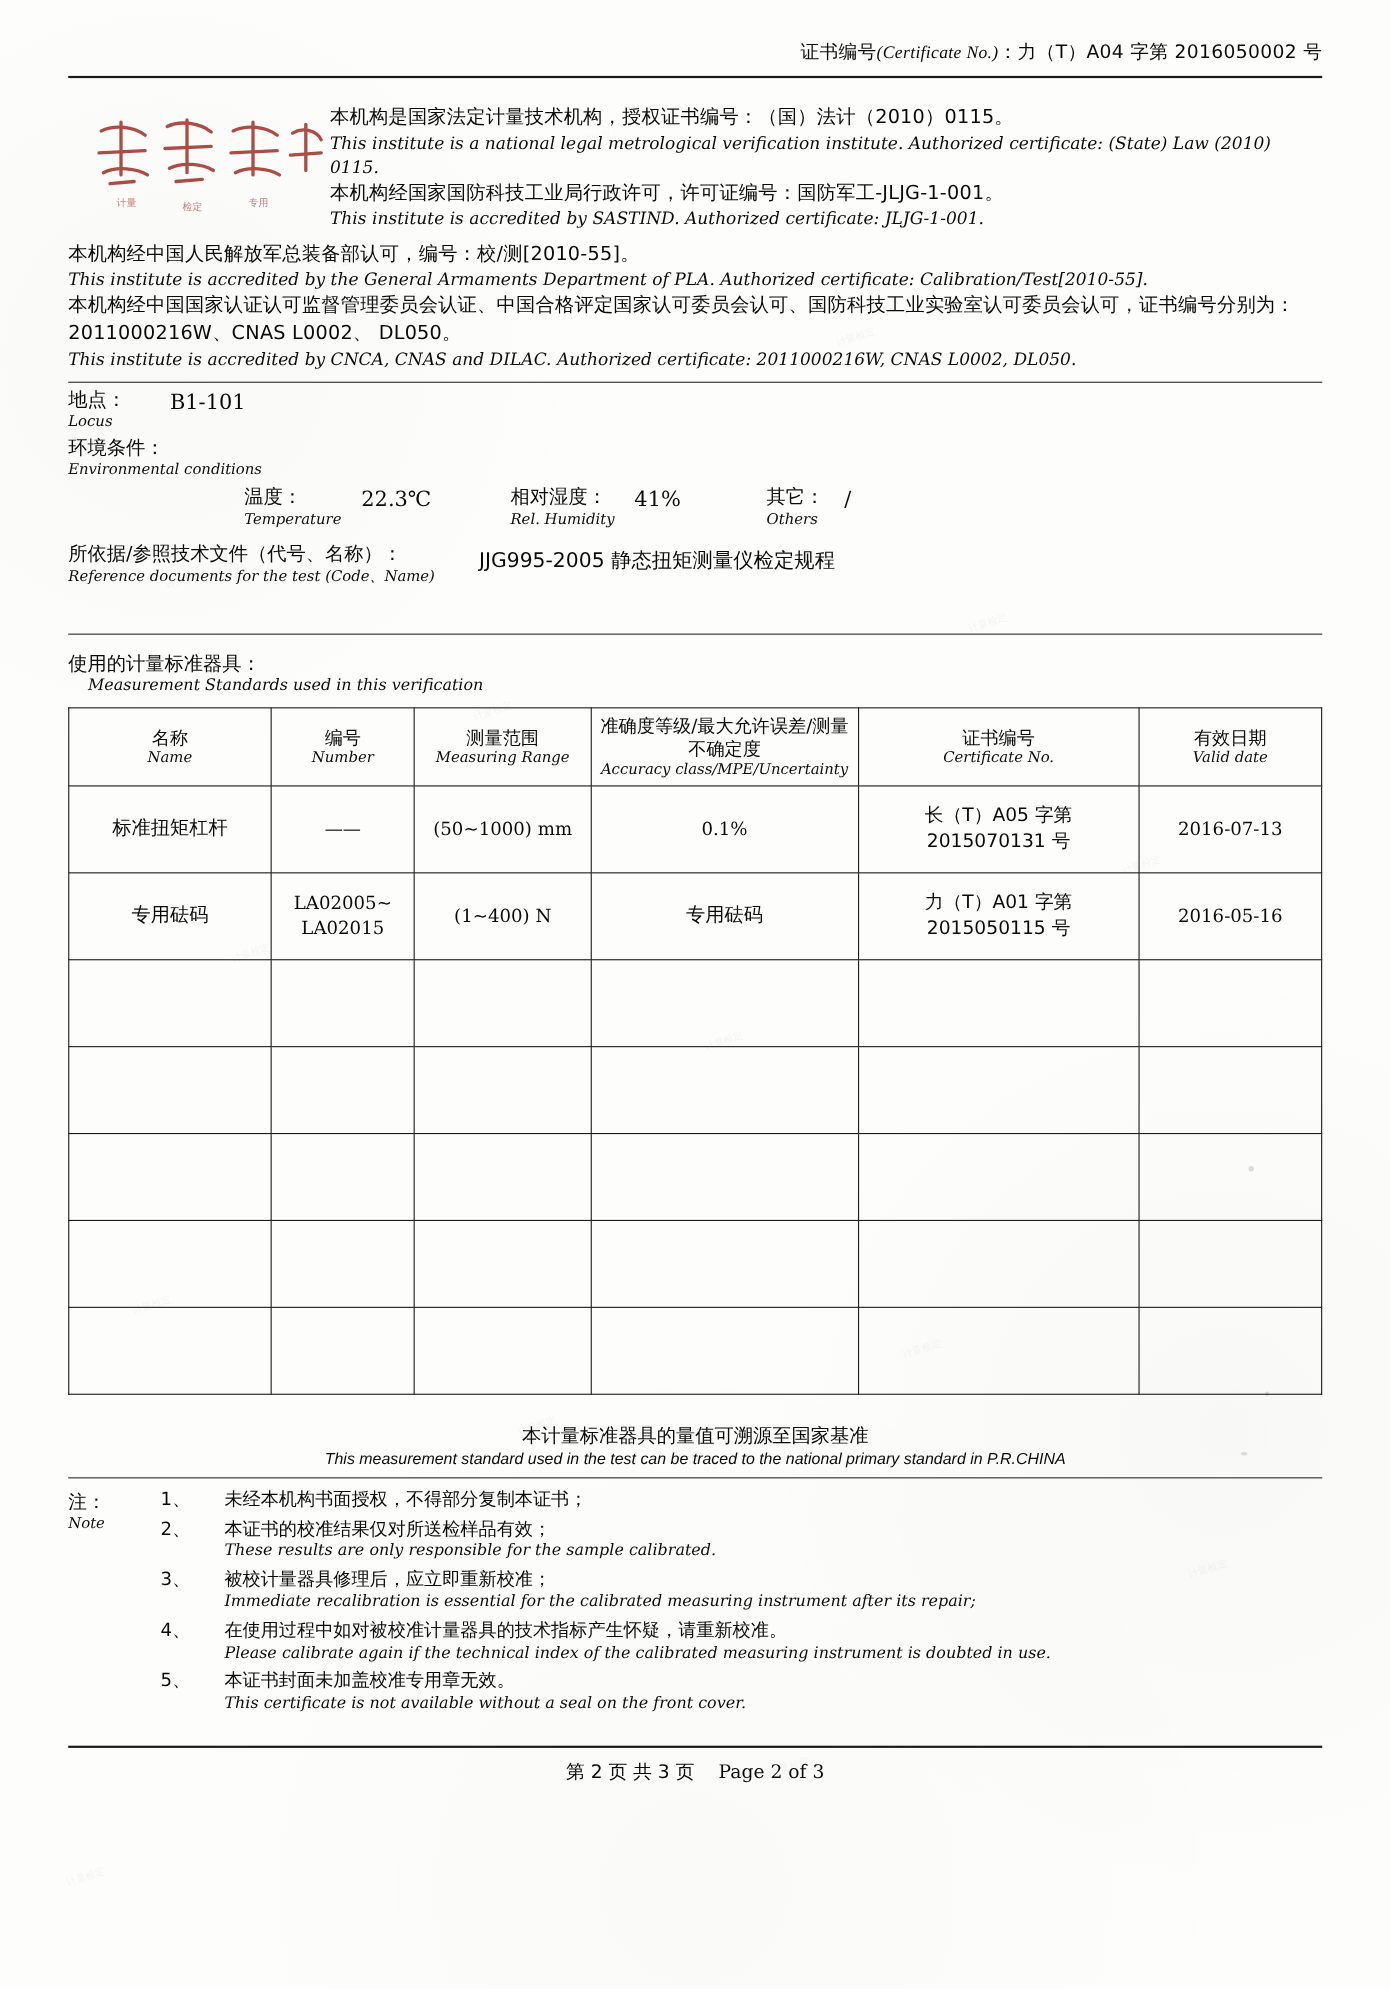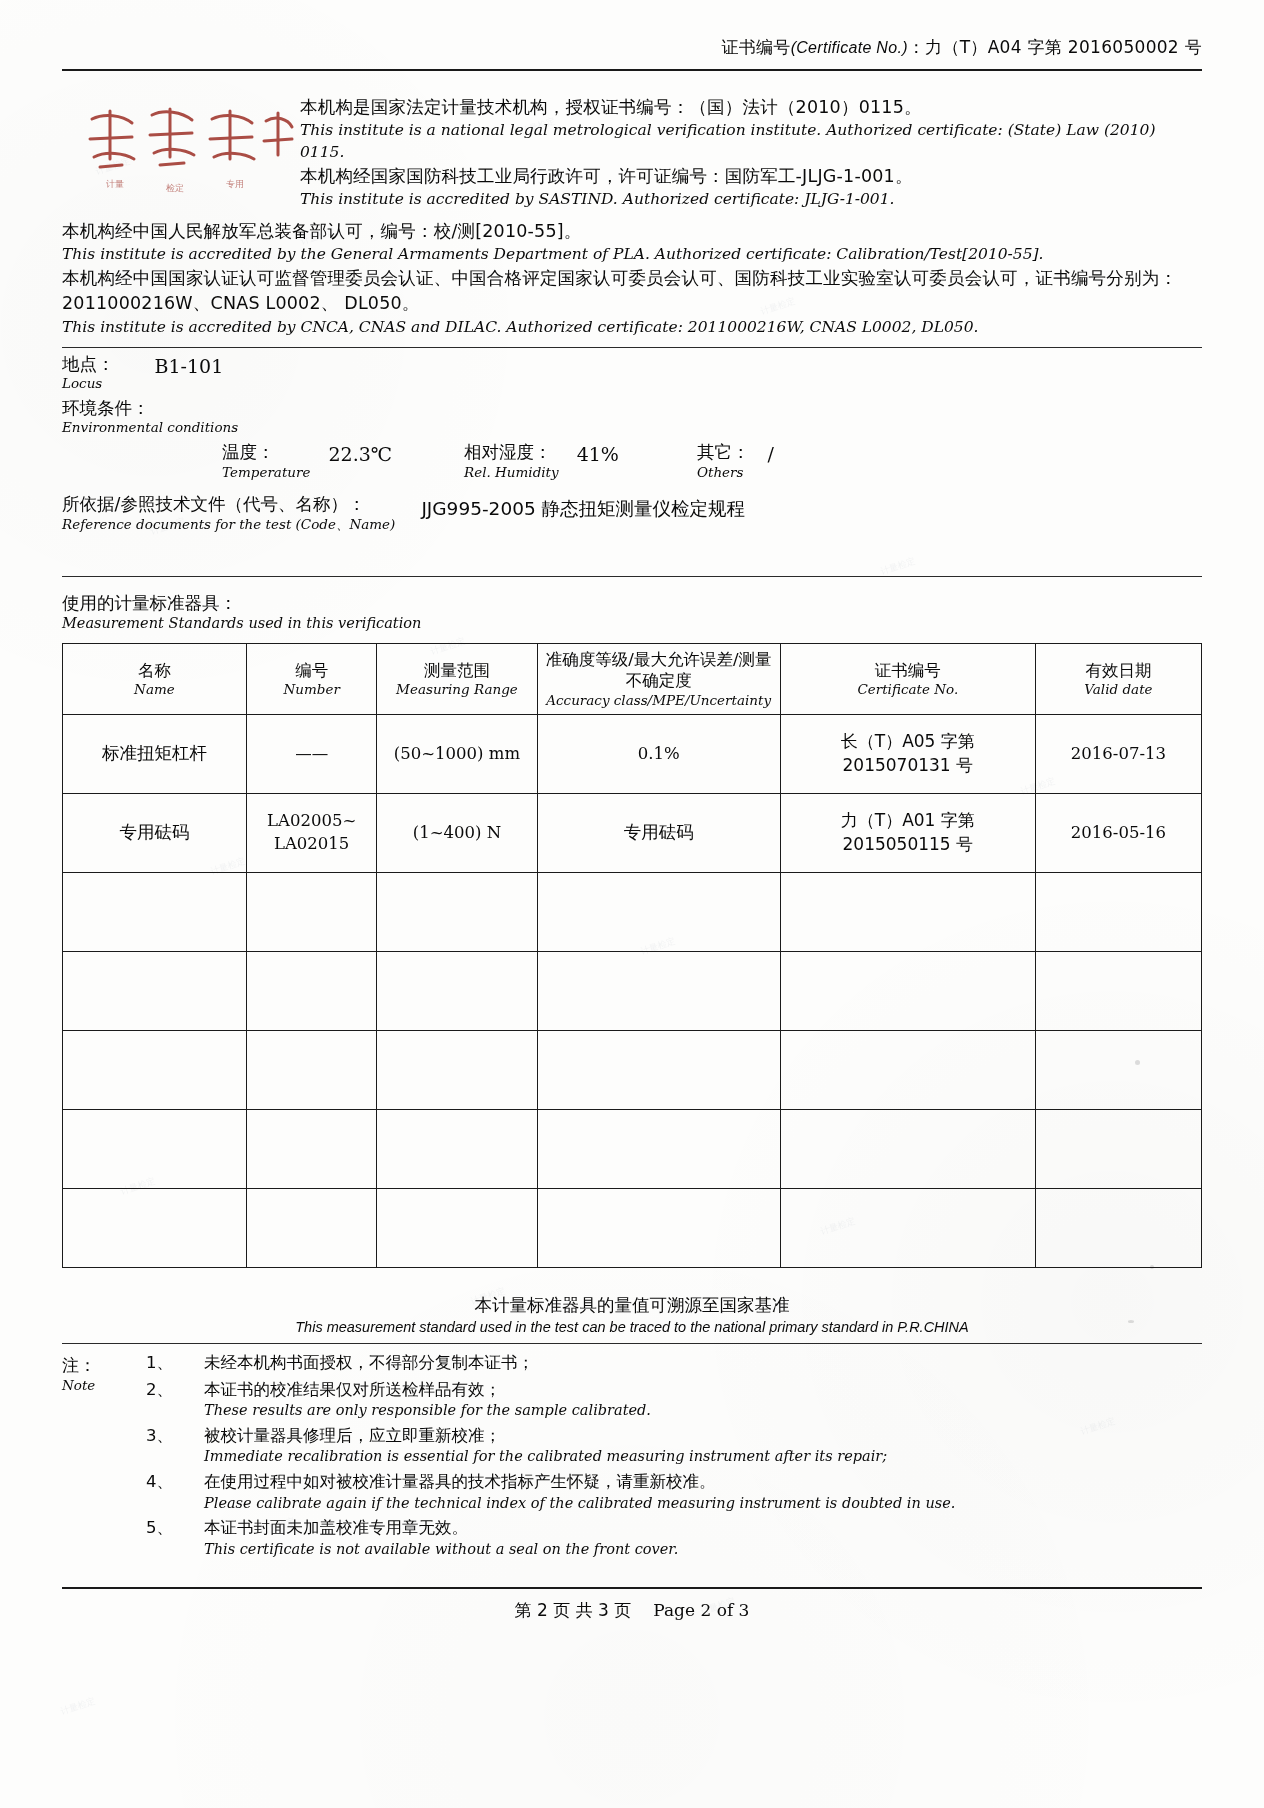--- a/index.html
+++ b/index.html
@@ -39,21 +39,21 @@
 
   
   .cert-no {
     text-align: right;
     font-size: 17px;
     padding-top: 36px;
     letter-spacing: 0.3px;
     white-space: nowrap;
   }
   .cert-no .en-inline {
-    font-family: Liberation Sans, sans-serif;
+    font-family: Liberation Serif, serif;
     font-style: italic;
     font-size: 16px;
   }
   .rule {
     border-top: 2px solid #1a1a1a;
     margin: 10px 0 0 0;
   }
   .rule.thin { border-top: 1px solid #2a2a2a; }
 
   
@@ -116,21 +116,21 @@
     margin-left: 18px;
     padding-top: 1px;
     white-space: nowrap;
   }
   .env-gap-1 { width: 72px; }
   .env-gap-2 { width: 78px; }
 
   .ref-row { display: flex; align-items: flex-start; margin-top: 14px; }
   .ref-val {
     font-size: 18.5px;
-    margin-left: 26px;
+    margin-left: 40px;
     padding-top: 2px;
     white-space: nowrap;
   }
 
   .std-head { margin-top: 14px; }
 
   
   table.std {
     width: 100%;
     border-collapse: collapse;
@@ -359,21 +359,21 @@
         <div class="cnl">所依据/参照技术文件（代号、名称）：</div>
         <div class="enl">Reference documents for the test (Code、Name)</div>
       </div>
       <div class="ref-val">JJG995-2005 静态扭矩测量仪检定规程</div>
     </div>
 
     <div class="rule thin" style="margin-top:44px;"></div>
 
     <div class="std-head">
       <div class="cnl" style="font-size:17.5px;">使用的计量标准器具：</div>
-      <div class="enl" style="font-family:'DejaVu Serif','Liberation Serif',serif;font-style:italic;font-size:14.5px;">Measurement Standards used in this verification</div>
+      <div class="enl" style="font-family:'DejaVu Serif','Liberation Serif',serif;font-style:italic;font-size:14.5px;margin-left:18px;">Measurement Standards used in this verification</div>
     </div>
 
     <table class="std">
       <colgroup>
         <col style="width:155px">
         <col style="width:110px">
         <col style="width:135px">
         <col style="width:205px">
         <col style="width:215px">
         <col style="width:140px">

